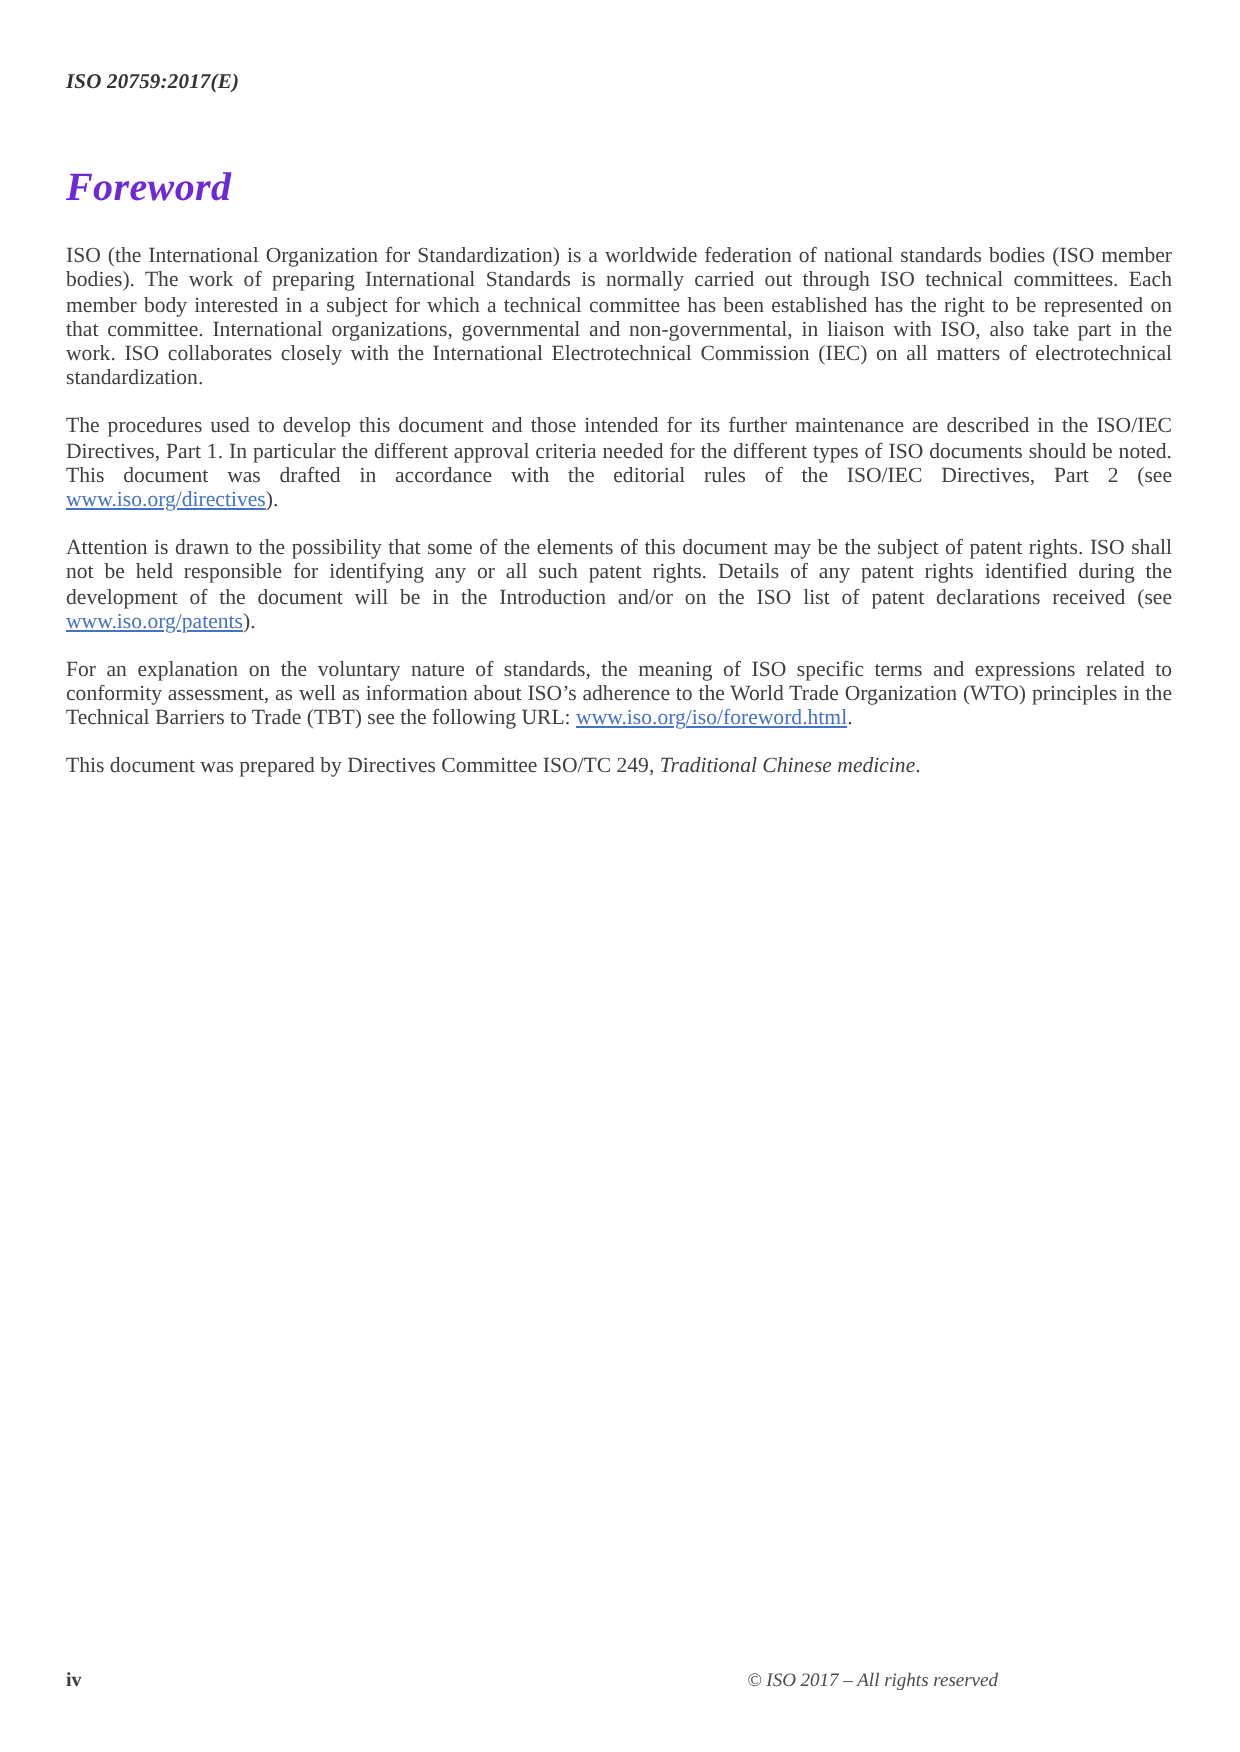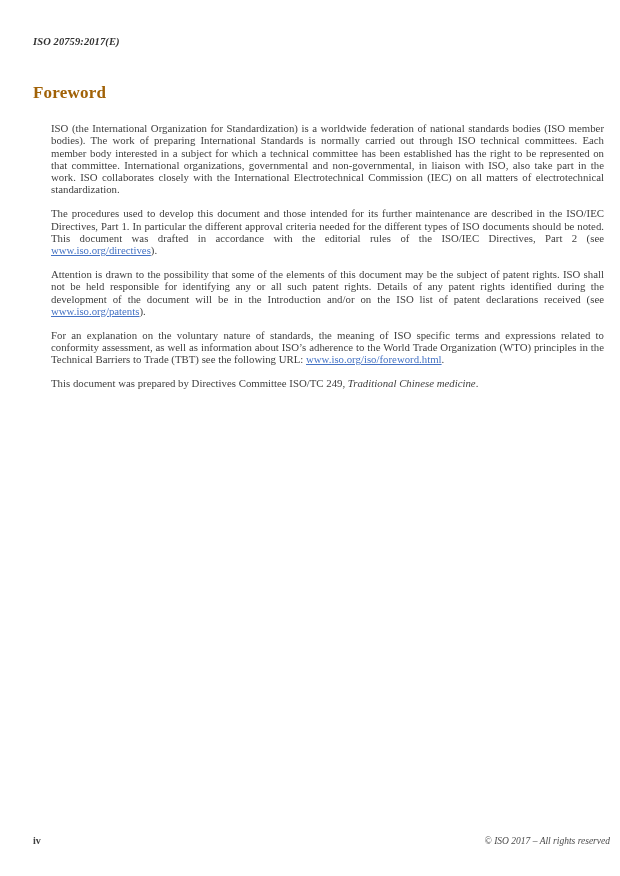--- a/index.html
+++ b/index.html
@@ -28,50 +28,50 @@
     font-weight: bold;
     color: #333333;
     letter-spacing: 0.1px;
     font-style: italic;
   }
   .foreword-title {
     position: absolute;
     left: 33px;
     top: 83px;
     margin: 0;
-    font-size: 17px;
+    font-size: 20px;
     font-weight: bold;
-    color: #a16207;
+    color: #6d28d9;
     letter-spacing: 0.2px;
+    font-style: italic;
   }
   .body-text {
     position: absolute;
     left: 33px;
     top: 122px;
     width: 553px;
     font-size: 10.8px;
     line-height: 12.3px;
     text-align: justify;
     color: #3e3e3e;
-    margin-left: 18px;
   }
   .body-text p {
     margin: 0 0 11.5px 0;
   }
   a.doc-link {
     color: #4472c4;
     text-decoration: underline;
     cursor: pointer;
   }
   .italic {
   }
   .footer {
     position: absolute;
     left: 33px;
-    width: 577px;
+    width: 466px;
     top: 835px;
     display: flex;
     justify-content: space-between;
     align-items: baseline;
     font-size: 9.5px;
     color: #4a4a4a;
   }
   .page-num {
     font-weight: 600;
     font-size: 10px;

